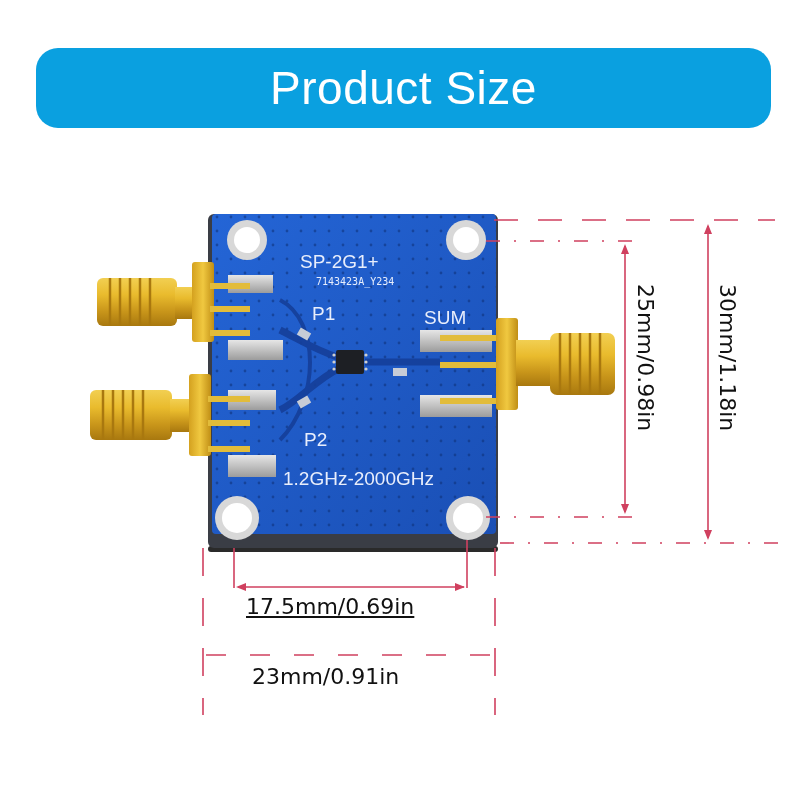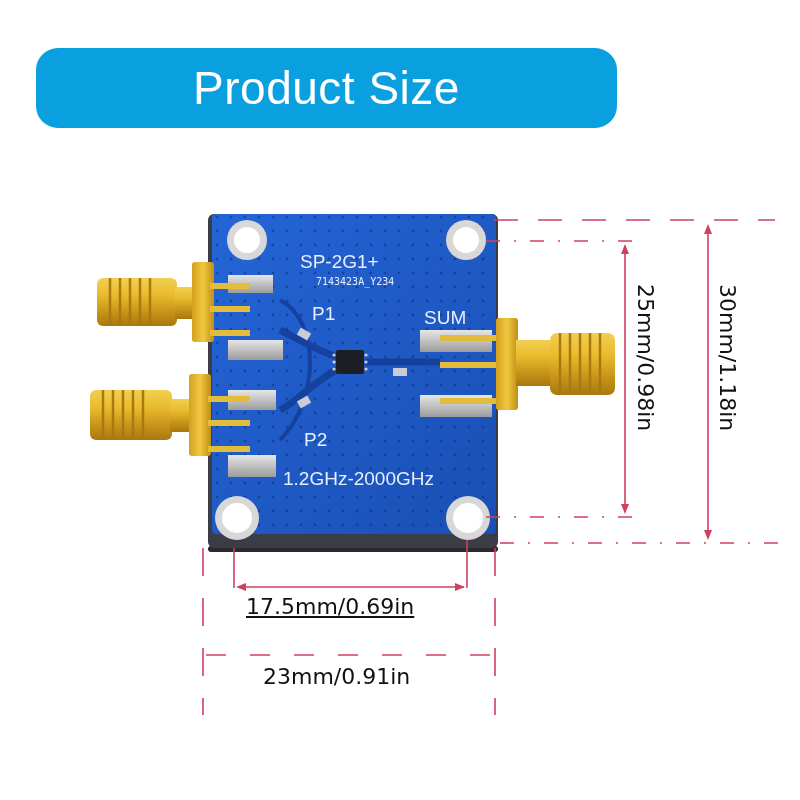--- a/index.html
+++ b/index.html
@@ -1,19 +1,19 @@
 <!DOCTYPE html>
 <html><head>
 <meta charset="utf-8">
 <style>
   html, body { margin:0; padding:0; background:#ffffff; }
   body { width:800px; height:800px; position:relative; overflow:hidden; font-family:"Liberation Sans", sans-serif; }
 
   .banner {
-    position:absolute; left:36px; top:48px; width:581px; height:80px;
+    position:absolute; left:36px; top:48px; width:735px; height:80px;
     border-radius:22px; background:#0aa0e0;
     display:flex; align-items:center; justify-content:center;
   }
   .banner-title { color:#ffffff; font-size:46px; font-family:"Liberation Sans", sans-serif; letter-spacing:0.5px; }
 
   .product { position:absolute; left:0; top:0; width:800px; height:800px; }
 
   .dim-label { position:absolute; color:#111; font-family:"DejaVu Sans", sans-serif; font-size:22px; white-space:nowrap; }
   .dim-label.vert { transform-origin:left top; transform:rotate(90deg); }
 </style>
@@ -187,13 +187,13 @@
     <polygon points="708,224 704,234 712,234"></polygon>
     <polygon points="708,540 704,530 712,530"></polygon>
     <polygon points="236,587 246,583 246,591"></polygon>
     <polygon points="465,587 455,583 455,591"></polygon>
   </g>
 </svg>
 
 <div class="dim-label vert" style="left:658px; top:284px;">25mm/0.98in</div>
 <div class="dim-label vert" style="left:740px; top:284px;">30mm/1.18in</div>
 <div class="dim-label" style="left:246px; top:594px;text-decoration:underline;">17.5mm/0.69in</div>
-<div class="dim-label" style="left:263px; top:664px;">23mm/0.91in</div>
+<div class="dim-label" style="left:252px; top:664px;">23mm/0.91in</div>
 
 </body></html>

